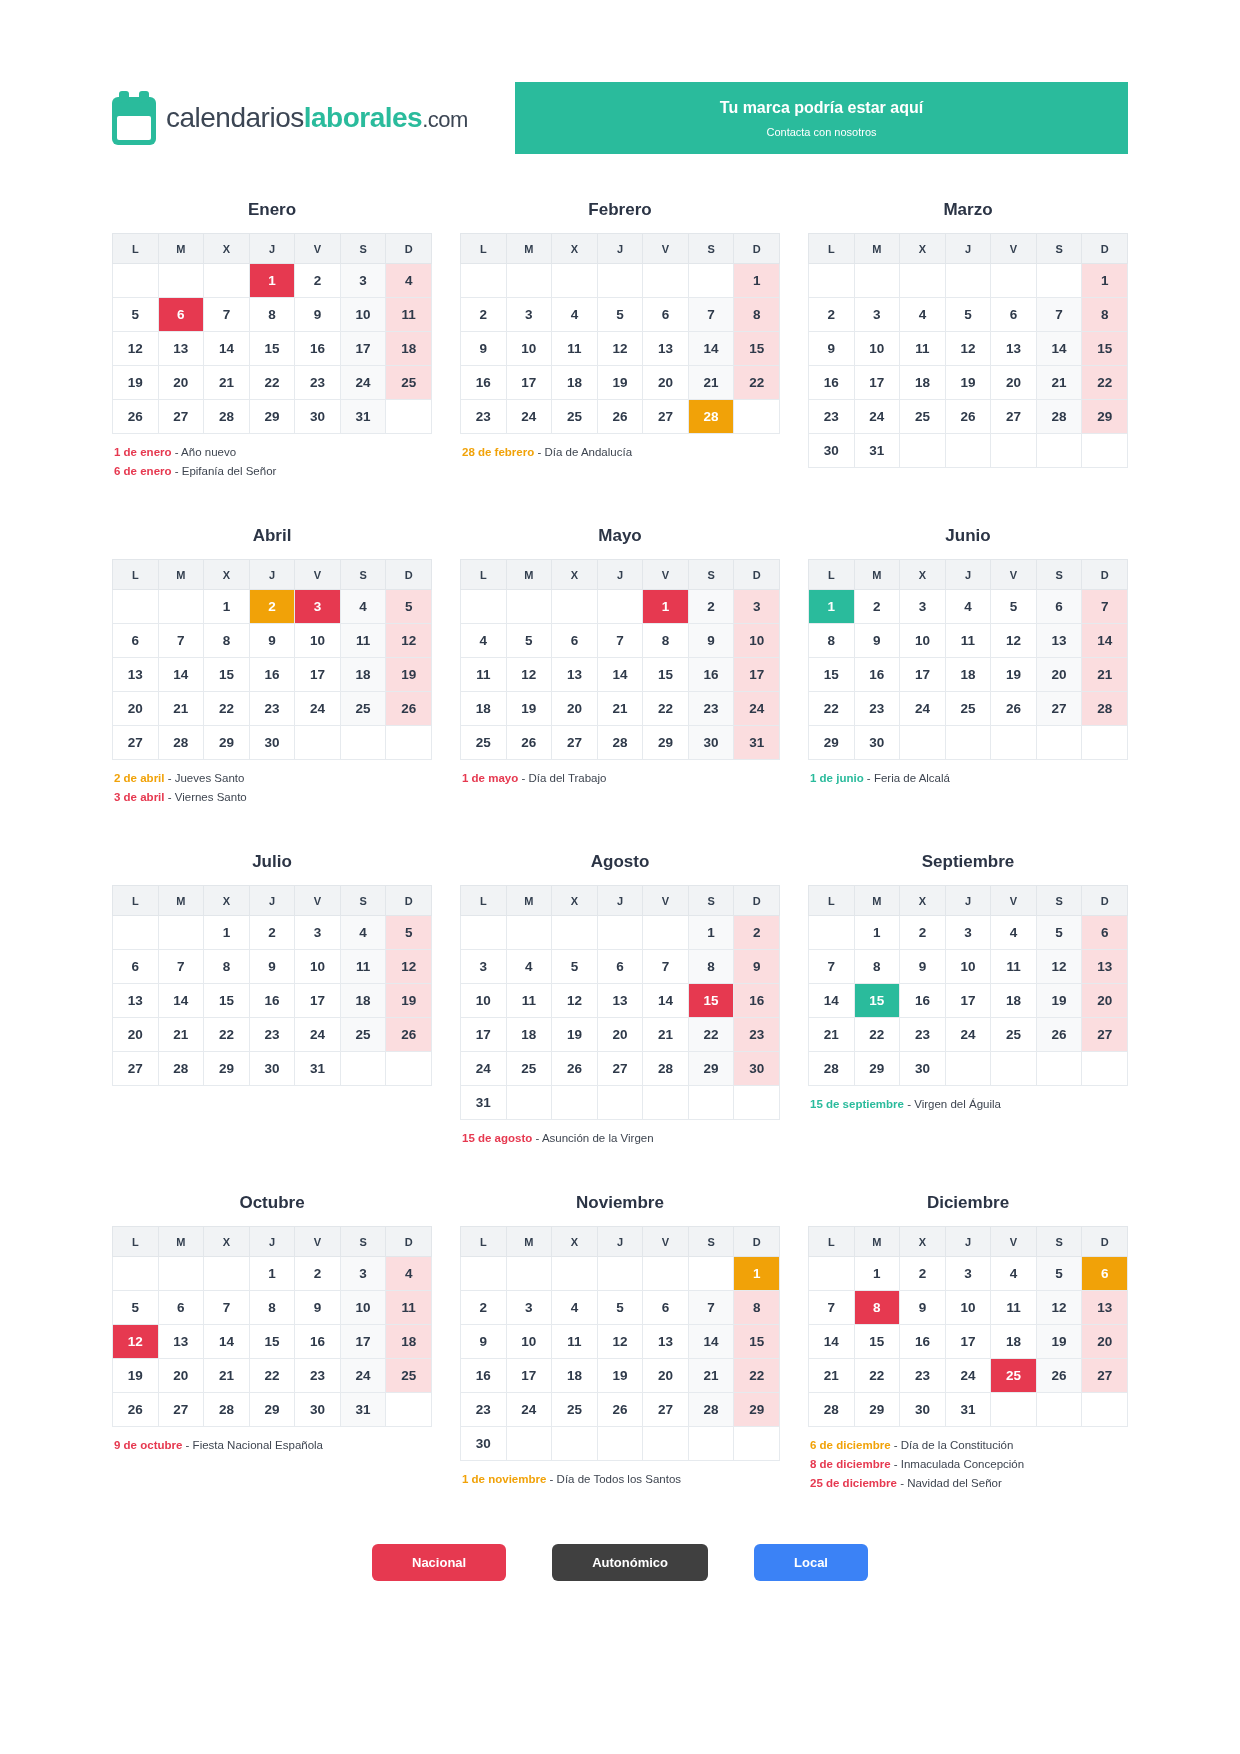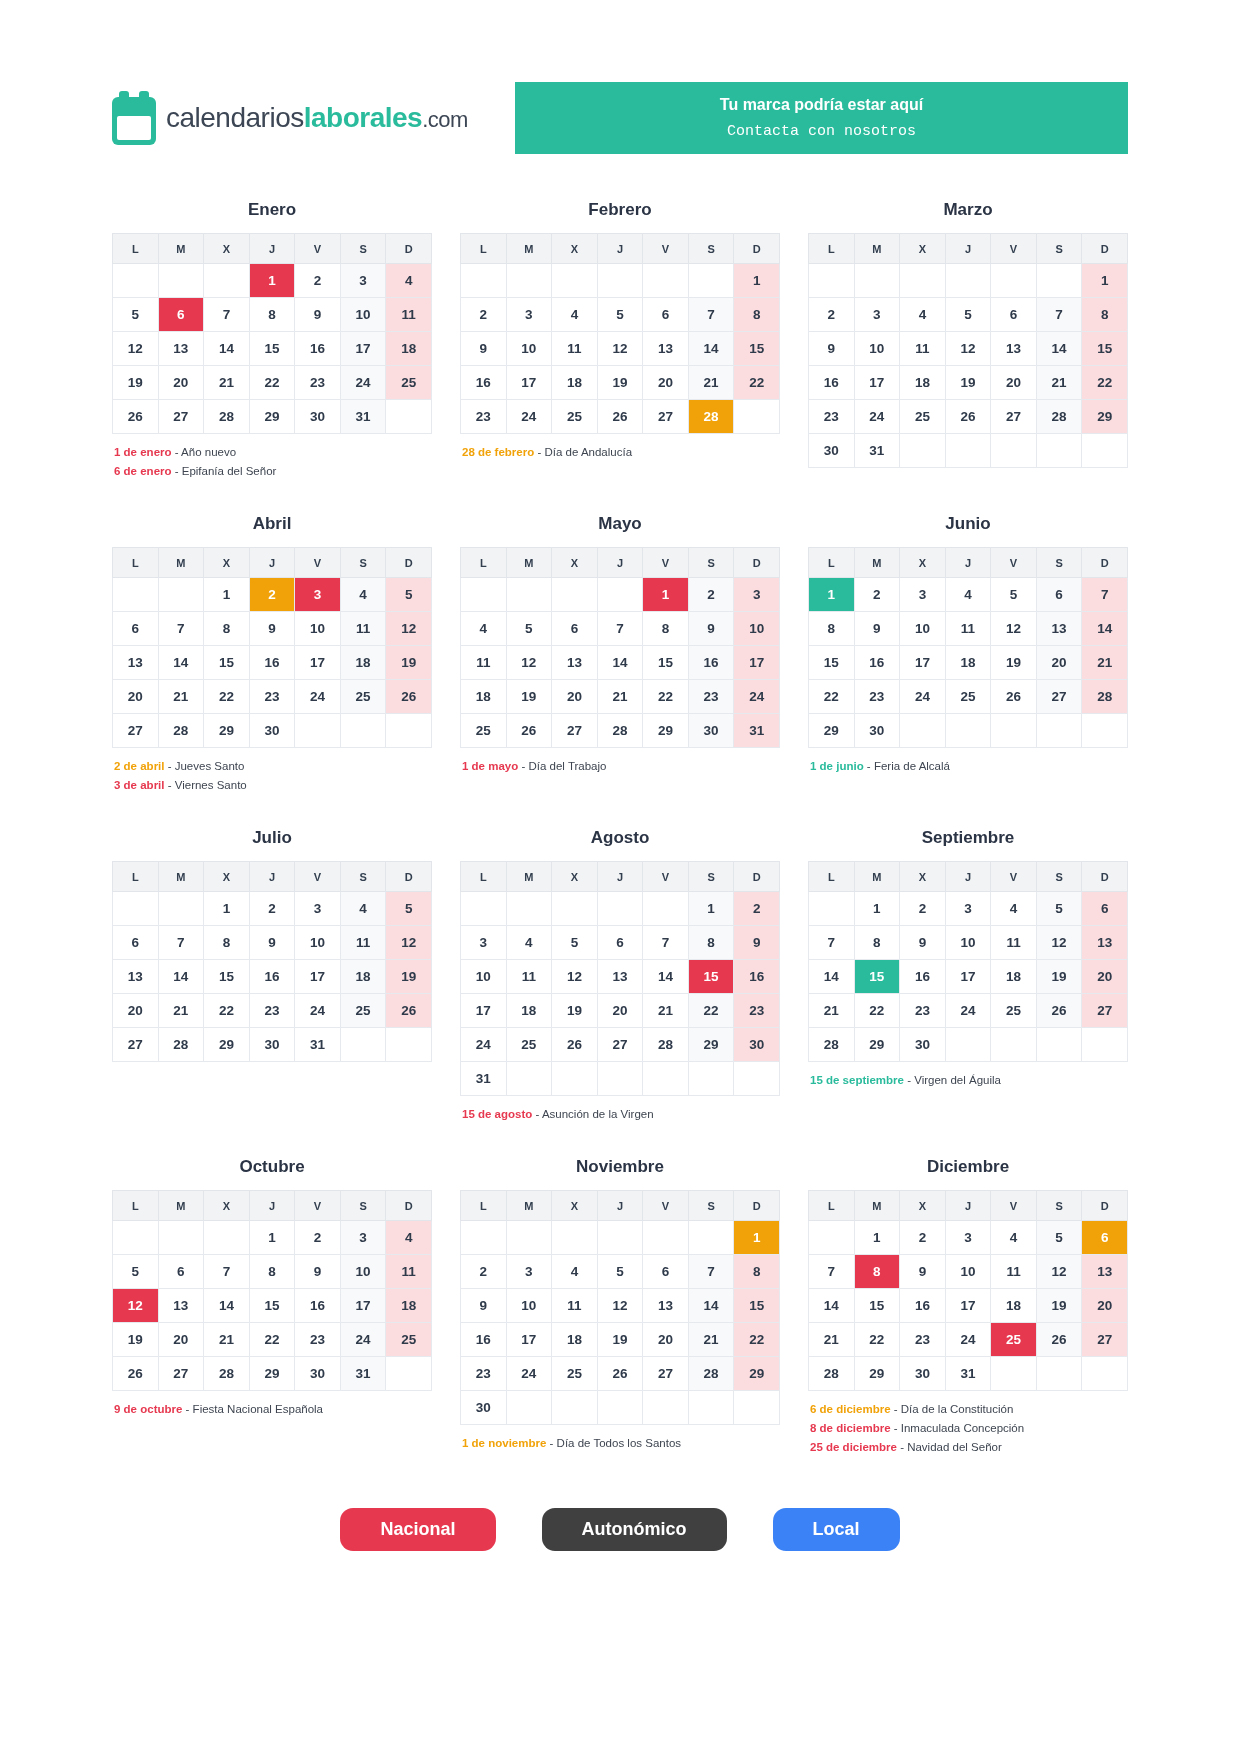--- a/index.html
+++ b/index.html
@@ -25,33 +25,33 @@
   .logo-text { font-size:28px; color:#3c4654; letter-spacing:-0.5px; }
   .logo-text .teal { color:#2abb9c; font-weight:bold; }
   .logo-text .com { font-size:22px; }
 
   .banner {
     width:613px; height:72px; background:#2abb9c; color:#ffffff;
     display:flex; flex-direction:column; align-items:center; justify-content:center;
     gap:9px; cursor:pointer;
   }
   .banner-line1 { font-weight:bold; font-size:16px; }
-  .banner-line2 { font-size:15px;font-family:Liberation Mono, monospace; }
+  .banner-line2 { font-size:11px; }
 
   
   h1.page-title {
     margin-top:44px; text-align:center; font-size:24px; font-weight:bold;
     color:#2b3445; letter-spacing:0.2px;
   }
 
   
   .months-grid {
     margin-top:46px;
     display:grid; grid-template-columns:repeat(3,320px);
-    justify-content:space-between; row-gap:30px;
+    justify-content:space-between; row-gap:42px;
   }
   .month-title { text-align:center; font-size:17px; font-weight:bold; color:#2b3445; margin-bottom:13px; }
   table.cal { border-collapse:collapse; width:320px; border:1px solid #ccd3da; }
   table.cal th {
     background:#f1f3f5; border:1px solid #e2e6ea; height:30px;
     font-size:11px; font-weight:bold; color:#333f4f; text-align:center; width:45px;
   }
   table.cal td {
     border:1px solid #e6eaee; height:34px; text-align:center;
     font-size:13.5px; font-weight:bold; color:#2f3a4a; background:#ffffff;
@@ -65,22 +65,22 @@
   .notes { margin-top:12px; padding-left:2px; }
   .note { font-size:11.5px; margin-bottom:7px; color:#3e4550; }
   .note .nd { font-weight:bold; }
   .note .nd.nacional   { color:#e63950; }
   .note .nd.autonomico { color:#f1a208; }
   .note .nd.local      { color:#2abb9c; }
 
   
   .legend { margin-top:48px; display:flex; justify-content:center; gap:46px; }
   .legend-btn {
-    border:none; color:#ffffff; font-weight:bold; font-size:18px;
-    padding:11px 40px; border-radius:13px; cursor:pointer;
+    border:none; color:#ffffff; font-weight:bold; font-size:13px;
+    padding:11px 40px; border-radius:6px; cursor:pointer;
     font-family:"Liberation Sans", sans-serif;
   }
   .legend-btn.nacional   { background:#e63950; }
   .legend-btn.autonomico { background:#404040; }
   .legend-btn.local      { background:#3b82f6; }
 </style>
 </head>
 <body>
 
 <div class="container">

